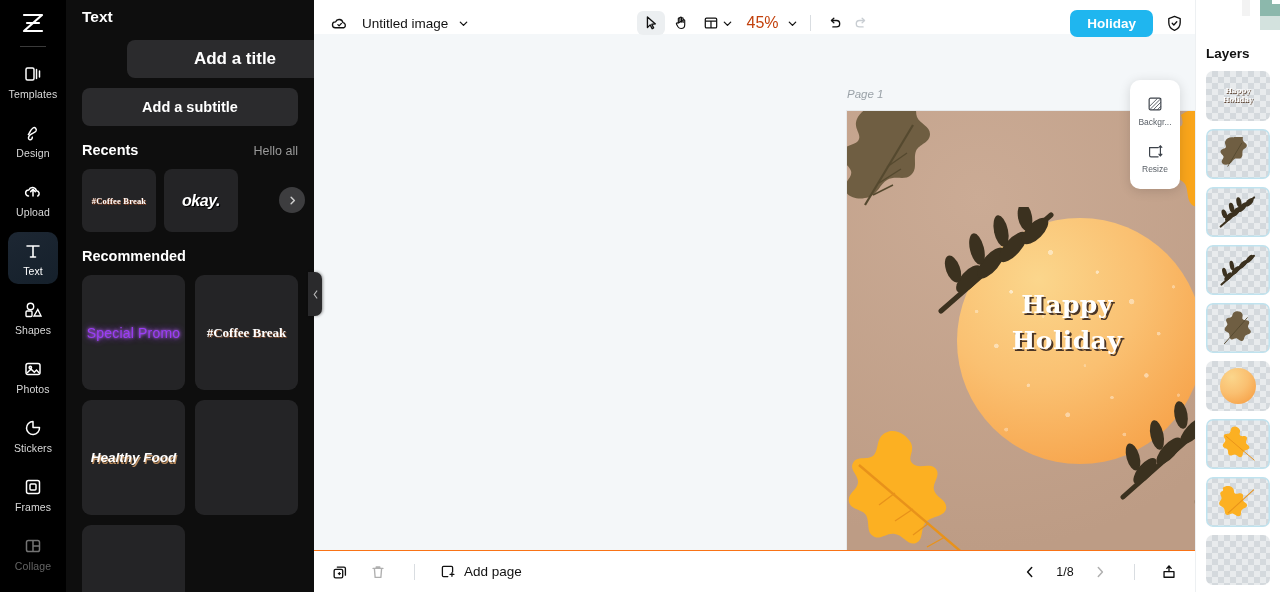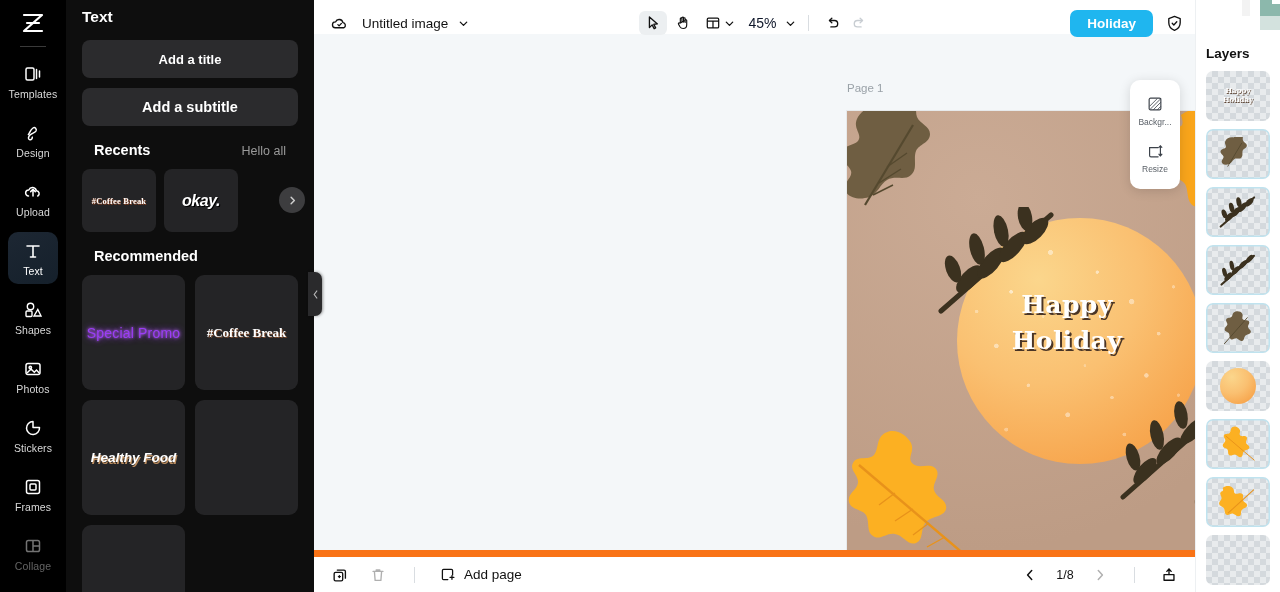--- a/index.html
+++ b/index.html
@@ -34,24 +34,24 @@
   .panel {
     width: 248px; flex: 0 0 248px; height: 592px; background: #0e0e0e;
     padding: 0 16px; position: relative; z-index: 5; overflow: hidden;
   }
   .panel-title { color: #fff; font-size: 15.5px; font-weight: bold; padding: 8px 0 14px; }
   .big-btn {
     height: 38px; background: #2b2b2d; border-radius: 8px; border: none;
     color: #fff; width: 100%; margin-bottom: 10px; cursor: pointer;
     display: flex; align-items: center; justify-content: center;
   }
-  .big-btn.t1 { font-size: 13px; font-weight: bold; }
+  .big-btn.t1 { font-size: 17px; font-weight: bold; margin-left: 45px; }
   .big-btn.t2 { font-size: 14.5px; font-weight: bold; }
   .big-btn.t3 { font-size: 13.5px; font-weight: bold; }
-  .sec-head { display: flex; align-items: baseline; justify-content: space-between; margin: 16px 12px 11px; }
+  .sec-head { display: flex; align-items: baseline; justify-content: space-between; margin: 16px 0 11px; }
   .sec-head .sh-t { color: #fff; font-size: 14.5px; font-weight: bold; }
   .sec-head .sh-a { color: #9a9a9a; font-size: 12.5px; cursor: pointer; }
   .recents { display: flex; gap: 8px; position: relative; }
   .rc {
     width: 74px; height: 63px; background: #242426; border-radius: 8px;
     display: flex; align-items: center; justify-content: center; cursor: pointer; overflow:hidden;
   }
   .rc-coffee { font-family: "Liberation Serif", serif; font-weight: bold; font-size: 8.5px; color: #fff;
     text-shadow: .6px .6px 0 #7b3b1e, -.4px -.4px 0 #7b3b1e; letter-spacing: .2px; }
   .rc-hello { font-family: "Liberation Sans", sans-serif; font-weight: bold; font-style: italic; font-size: 14px;
@@ -86,33 +86,33 @@
   .tb-name { font-size: 13.5px; color: #111; margin-left: 12px; cursor: pointer; }
   .tb-chev { margin-left: 10px; display:flex;align-items:center; cursor: pointer; }
   .tb-center { position: absolute; left: 50%; transform: translateX(-50%); display: flex; align-items: center; gap: 2px; }
   .tool {
     width: 28px; height: 24px; border-radius: 6px; display: flex;
     align-items: center; justify-content: center; cursor: pointer;
   }
   .tool.active { background: #eceff1; }
   .layout-grp { display:flex; align-items:center; gap:3px; padding-left:6px; cursor:pointer;}
   .zoom-grp { display: flex; align-items: center; gap: 8px; margin-left: 12px; cursor: pointer; }
-  .zoom-val { font-size: 14px; color: #0f172a; }
+  .zoom-val { font-size: 16px; color: #c2410c; }
   .vdiv { width: 1px; height: 16px; background: #d9dde1; margin: 0 10px; }
   .undo { width: 24px; height: 24px; display:flex;align-items:center;justify-content:center;cursor:pointer; }
   .tb-right { margin-left: auto; display: flex; align-items: center; gap: 10px; }
   .export-btn {
     background: #1fb6ef; color: #fff; border: none; border-radius: 7px;
     height: 27px; padding: 0 17px; font-size: 13.5px; font-weight: bold; cursor: pointer;
   }
   .shield { width: 22px; height: 22px; display:flex;align-items:center;justify-content:center; cursor:pointer;}
 
   
   .canvas-area { flex: 1; background: #f4f7f9; position: relative; overflow: hidden; }
-  .page-lbl { position: absolute; left: 533px; top: 48px; font-size: 11.5px; color: #9aa2a8; }
+  .page-lbl { position: absolute; left: 533px; top: 54px; font-size: 11.5px; color: #9aa2a8; font-style: italic; }
   .artboard {
     position: absolute; left: 533px; top: 77px; width: 440px; height: 440px;
     background: #c3a28c; overflow: hidden; box-shadow: 0 0 0 1px rgba(0,0,0,.05);
   }
   .bgwash { position:absolute; inset:0; background: radial-gradient(circle at 30% 20%, #cbab95 0%, #bd9c85 75%); }
   .sun {
     position: absolute; left: 110px; top: 107px; width: 246px; height: 246px; border-radius: 50%;
     background:
       radial-gradient(circle at 33% 25%, #fbd68c 0%, #fac071 42%, #f7a64e 78%, #f39b3e 100%);
   }
@@ -151,21 +151,21 @@
   .props {
     position: absolute; right: 15px; top: 46px; width: 50px; background: #fff;
     border-radius: 10px; box-shadow: 0 2px 12px rgba(0,0,0,.14); padding: 9px 0 8px;
     display: flex; flex-direction: column; align-items: center; gap: 2px; z-index: 3;
   }
   .prop { display:flex; flex-direction:column; align-items:center; gap:4px; padding:6px 0 7px; width:100%; cursor:pointer; }
   .prop-lb { font-size: 8.5px; color: #5b6168; max-width: 44px; text-align:center; }
 
   
   .botbar {
-    height: 42px; flex: 0 0 42px; background: #fff; border-top: 7px solid #f97316;
+    height: 42px; flex: 0 0 42px; background: #fff; border-top: 1px solid #f97316;
     display: flex; align-items: center; padding: 0 14px; gap: 14px; position: relative; z-index: 4;
   }
   .bb-ico { width: 24px; height: 24px; display:flex;align-items:center;justify-content:center; cursor:pointer;}
   .bb-ico.dis { opacity: .33; }
   .addpage { display: flex; align-items: center; gap: 8px; cursor: pointer; }
   .addpage span { font-size: 13.5px; color: #111; }
   .bb-right { margin-left: auto; display: flex; align-items: center; gap: 12px; }
   .pg-num { font-size: 12.5px; color: #111; min-width: 22px; text-align:center; }
 
   

